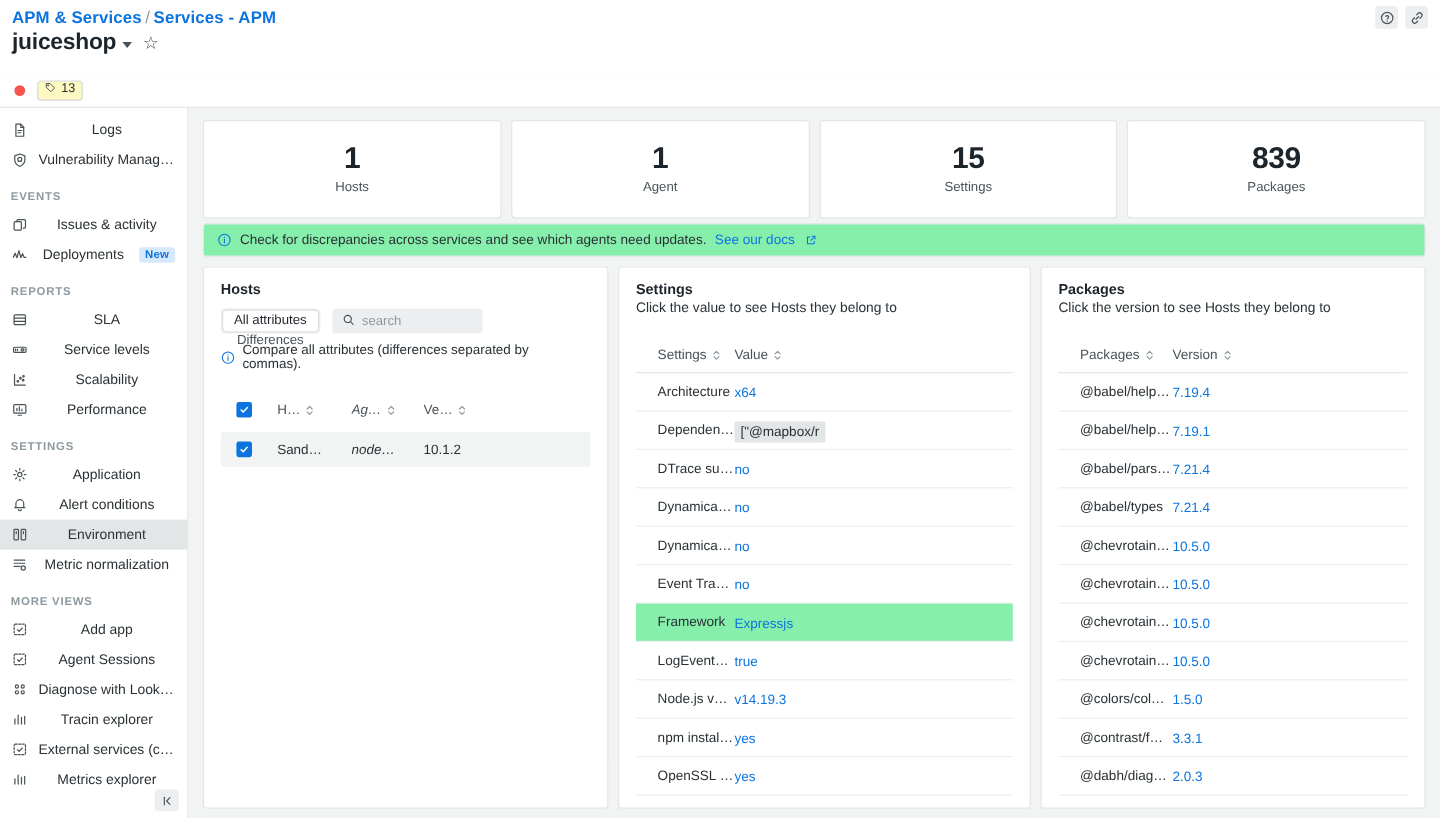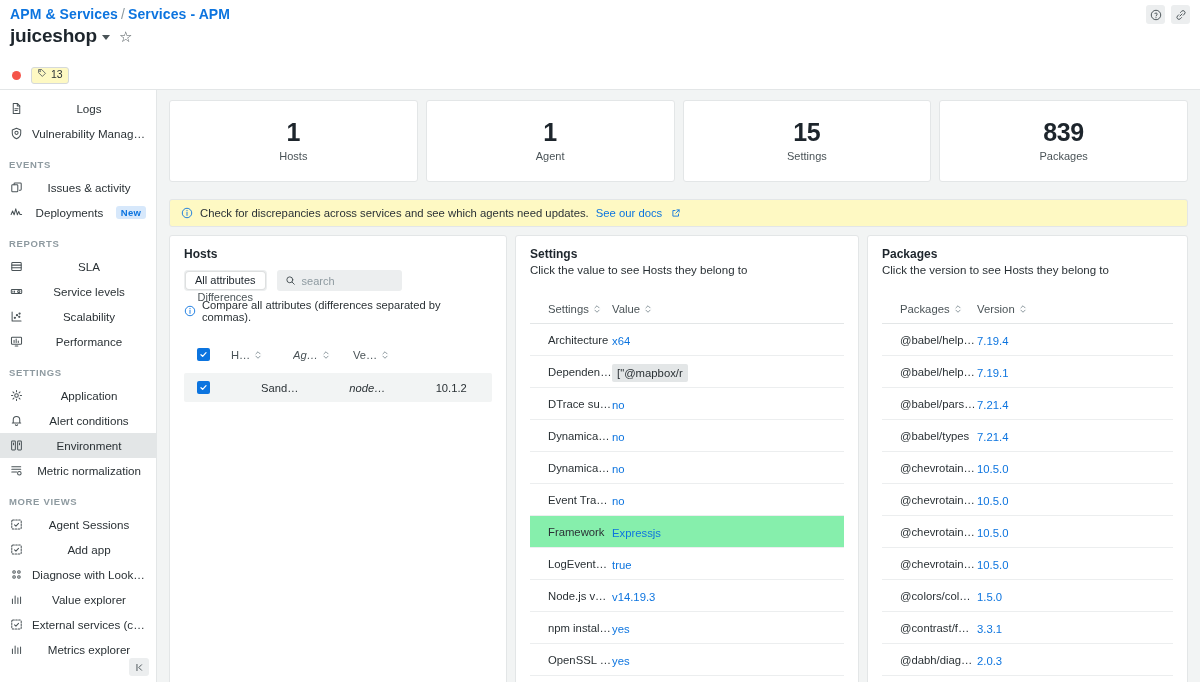--- a/index.html
+++ b/index.html
@@ -83,21 +83,21 @@
   .kpi-row { display: flex; gap: 8px; }
   .kpi-card {
     flex: 1; background: #fff; border: 1px solid #e3e6e7; border-radius: 3px;
     height: 82px; display: flex; flex-direction: column; align-items: center;
     justify-content: center; gap: 5px;
   }
   .kpi-value { font-size: 25px; font-weight: 700; color: #1d252c; line-height: 1; letter-spacing: -.4px; }
   .kpi-label { font-size: 11px; color: #4a5357; }
 
   .notice {
-    margin-top: 17px; background: #fef9c3; border: 1px solid #e3e6e7; border-radius: 3px;
+    margin-top: 4px; background: #86efac; border: 1px solid #e3e6e7; border-radius: 3px;
     height: 28px; display: flex; align-items: center; gap: 7px; padding: 0 11px;
     font-size: 11.3px; color: #2a3135;
   }
   .notice a { color: #0c74df; }
   .ext-link-ico { color: #0c74df; display: inline-flex; vertical-align: -1px; margin-left: 2px; }
 
   .panels { display: flex; gap: 8px; margin-top: 8px; height: 452px; }
   .panel {
     background: #fff; border: 1px solid #e3e6e7; border-radius: 3px;
     padding: 11px 14px 0 14px; overflow: hidden;
@@ -130,21 +130,21 @@
   .hint-row {
     display: flex; align-items: center; gap: 6px; margin-top: 8px;
     font-size: 11.2px; color: #2a3135;
   }
 
   .info-ico { color: #0c74df; flex: none; display: inline-flex; }
 
   
   .hosts-table { margin-top: 17px; }
   .hosts-head, .hosts-row { display: flex; align-items: center; height: 29px; padding-left: 13px; }
-  .hosts-row { background: #f2f4f4; border-radius: 2px; margin-top: 4px; gap: 30px; }
+  .hosts-row { background: #f2f4f4; border-radius: 2px; margin-top: 4px; }
   .cbx {
     width: 13px; height: 13px; border-radius: 2px; background: #0c74df; flex: none;
     display: flex; align-items: center; justify-content: center; cursor: pointer;
   }
   .cbx svg { display:block; }
   .hcell {
     font-size: 11.2px; color: #4a5357; display: flex; align-items: center; gap: 4px;
     white-space: nowrap; overflow: hidden;
   }
   .hosts-head .hcell { color: #4a5357; }
@@ -341,49 +341,49 @@
           <span class="nav-label">Metric normalization</span>
         </div>
         <div class="nav-section">MORE VIEWS</div>
         <div class="nav-item">
           <span class="ico">
             <svg width="13" height="13" viewBox="0 0 16 16" fill="none" stroke="#4a5357" stroke-width="1.25" stroke-linecap="round" stroke-linejoin="round">
               <rect x="2.2" y="2.6" width="11.6" height="10.8" rx="1.2" stroke-dasharray="2 1.6"></rect>
               <path d="M5.6 8.4 7.3 10l3.2-3.4"></path>
             </svg>
           </span>
-          <span class="nav-label">Agent Sessions</span>
+          <span class="nav-label">Add app</span>
         </div>
         <div class="nav-item">
           <span class="ico">
             <svg width="13" height="13" viewBox="0 0 16 16" fill="none" stroke="#4a5357" stroke-width="1.25" stroke-linecap="round" stroke-linejoin="round">
               <rect x="2.2" y="2.6" width="11.6" height="10.8" rx="1.2" stroke-dasharray="2 1.6"></rect>
               <path d="M5.6 8.4 7.3 10l3.2-3.4"></path>
             </svg>
           </span>
-          <span class="nav-label">Add app</span>
+          <span class="nav-label">Agent Sessions</span>
         </div>
         <div class="nav-item">
           <span class="ico">
             <svg width="13" height="13" viewBox="0 0 16 16" fill="none" stroke="#4a5357" stroke-width="1.25" stroke-linecap="round" stroke-linejoin="round">
               <circle cx="5" cy="5" r="1.6"></circle>
               <circle cx="11" cy="5" r="1.6"></circle>
               <circle cx="5" cy="11" r="1.6"></circle>
               <circle cx="11" cy="11" r="1.6"></circle>
             </svg>
           </span>
           <span class="nav-label">Diagnose with Lookout</span>
         </div>
         <div class="nav-item">
           <span class="ico">
             <svg width="13" height="13" viewBox="0 0 16 16" fill="none" stroke="#4a5357" stroke-width="1.25" stroke-linecap="round" stroke-linejoin="round">
               <path d="M3 12.8V7.4M6.3 12.8V3.6M9.7 12.8V6M13 12.8V4.8"></path>
             </svg>
           </span>
-          <span class="nav-label">Value explorer</span>
+          <span class="nav-label">Tracin explorer</span>
         </div>
         <div class="nav-item">
           <span class="ico">
             <svg width="13" height="13" viewBox="0 0 16 16" fill="none" stroke="#4a5357" stroke-width="1.25" stroke-linecap="round" stroke-linejoin="round">
               <rect x="2.2" y="2.6" width="11.6" height="10.8" rx="1.2" stroke-dasharray="2 1.6"></rect>
               <path d="M5.6 8.4 7.3 10l3.2-3.4"></path>
             </svg>
           </span>
           <span class="nav-label">External services (classic)</span>
         </div>

